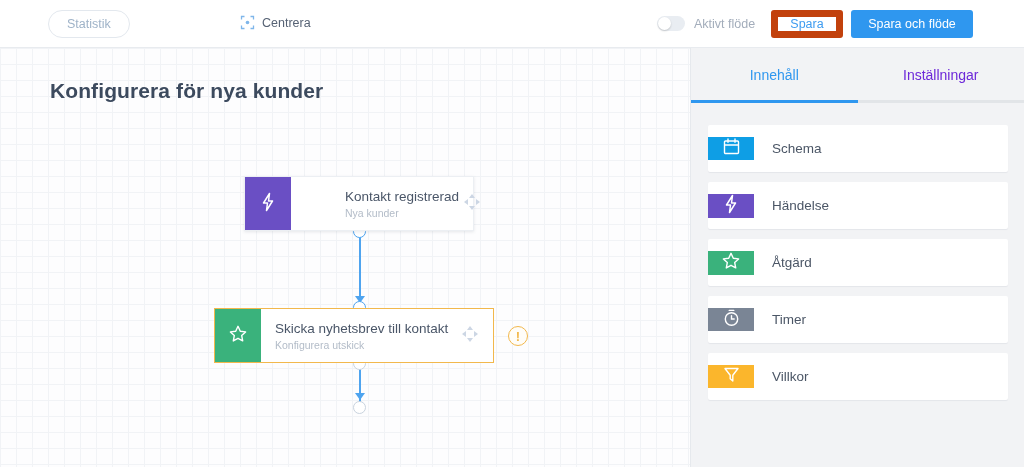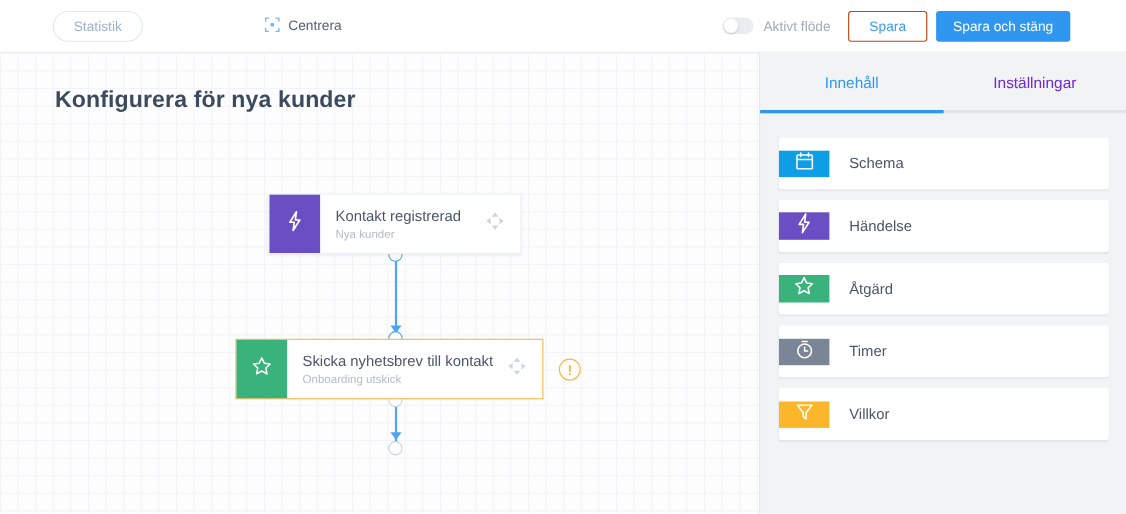--- a/index.html
+++ b/index.html
@@ -102,21 +102,21 @@
     color: #a3adbb;
     white-space: nowrap;
   }
   .btn-outline {
     position: absolute;
     left: 771px; top: 10px;
     width: 72px; height: 28px;
     display: flex;
     align-items: center;
     justify-content: center;
-    border: 1px solid #c2410c;
+    border: 7px solid #c2410c;
     border-radius: 3px;
     background: #ffffff;
     color: #3e9cf0;
     font-size: 12.5px;
     box-sizing: border-box;
     cursor: pointer;
   }
   .btn-primary {
     position: absolute;
     left: 851px; top: 10px;
@@ -160,20 +160,21 @@
   .node {
     position: absolute;
     display: flex;
     align-items: stretch;
     background: #ffffff;
     box-sizing: border-box;
   }
   .node-shadow {
     box-shadow: 0 1px 3px rgba(60,74,94,0.13);
     border: 1px solid #eceff3;
+    gap: 40px;
   }
   .node-warn {
     border: 1px solid #f2b84c;
     box-shadow: none;
   }
   .node-icon {
     width: 46px;
     display: flex;
     align-items: center;
     justify-content: center;
@@ -342,21 +343,21 @@
     </div>
 
     <div class="toggle-wrap">
       <div class="toggle">
         <div class="knob"></div>
       </div>
       <span class="toggle-label">Aktivt flöde</span>
     </div>
 
     <div class="btn-outline">Spara</div>
-    <div class="btn-primary">Spara och stäng</div>
+    <div class="btn-primary">Spara och flöde</div>
   </div>
 
   <div class="canvas">
 
     <div class="flow-title">Konfigurera för nya kunder</div>
 
     <div class="edge" style="left:359px; top:184px; height:72px;"></div>
     <div class="arrow" style="left:355px; top:248px;"></div>
     <div class="port" style="left:353px; top:177px;"></div>
     <div class="port" style="left:353px; top:253px;"></div>
@@ -398,21 +399,21 @@
       <div class="node-icon" style="background:#3ab27c;">
         <span>
           <svg width="20" height="20" viewBox="0 0 20 20">
             <path d="M10 2.3 L12.3 7.2 L17.6 7.9 L13.7 11.6 L14.7 16.9 L10 14.3 L5.3 16.9 L6.3 11.6 L2.4 7.9 L7.7 7.2 Z" fill="none" stroke="#ffffff" stroke-width="1.4" stroke-linejoin="round"></path>
           </svg>
         </span>
       </div>
       <div class="node-body">
         <div class="node-texts">
           <div class="node-title">Skicka nyhetsbrev till kontakt</div>
-          <div class="node-sub">Onboarding utskick</div>
+          <div class="node-sub">Konfigurera utskick</div>
         </div>
         <div class="node-drag">
           <span>
             <svg width="18" height="18" viewBox="0 0 18 18">
               <g fill="#ccd6e4">
                 <path d="M9 1 L12 5 H6 Z"></path>
                 <path d="M9 17 L6 13 H12 Z"></path>
                 <path d="M1 9 L5 6 V12 Z"></path>
                 <path d="M17 9 L13 12 V6 Z"></path>
               </g>

